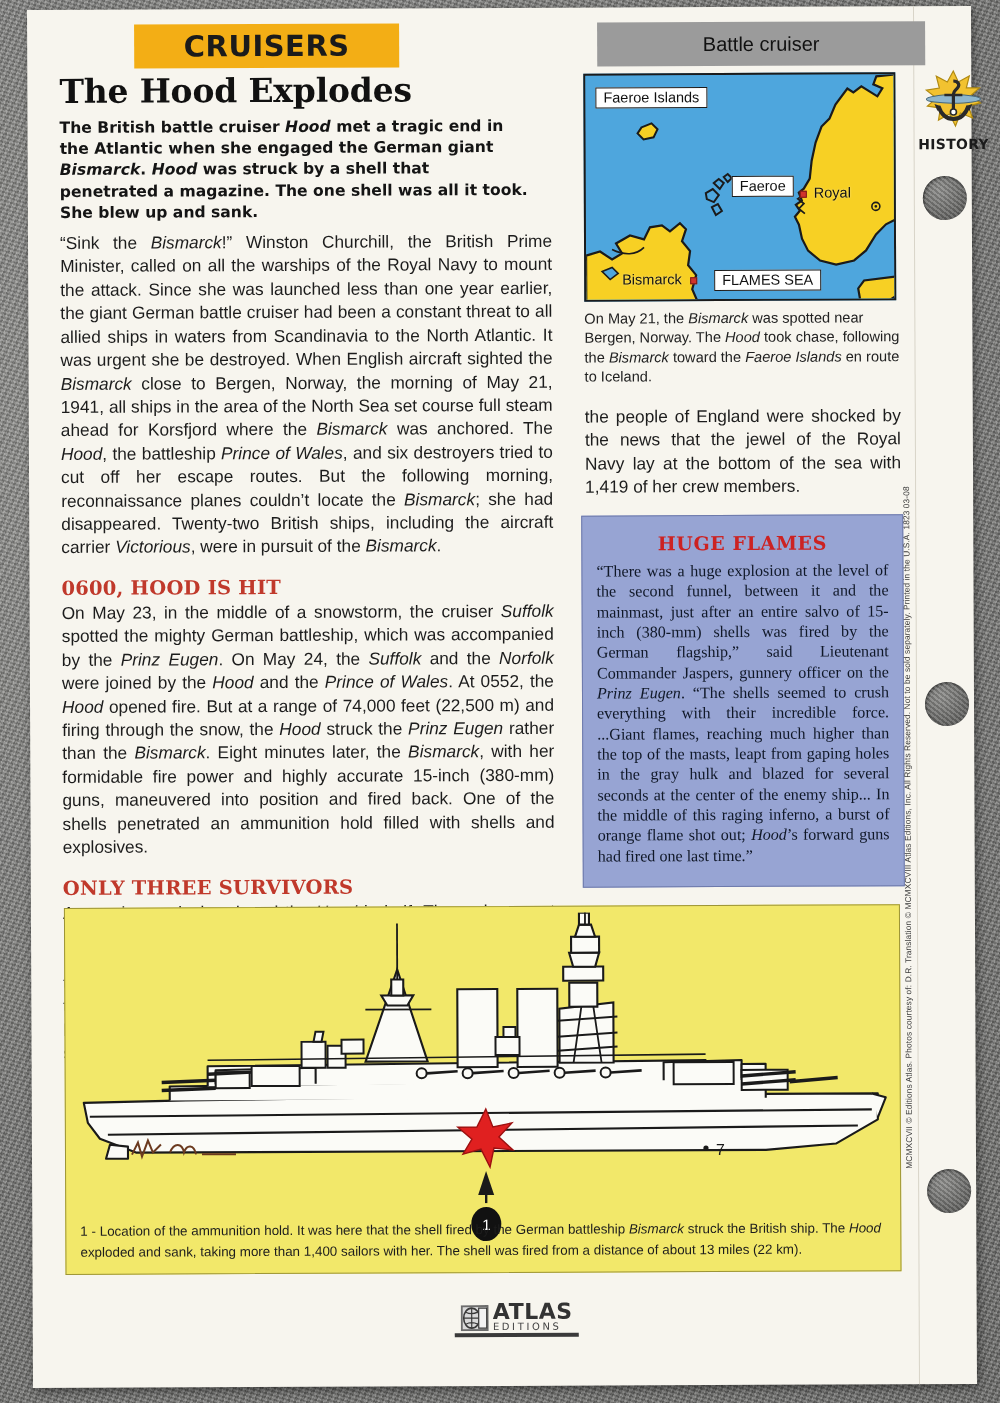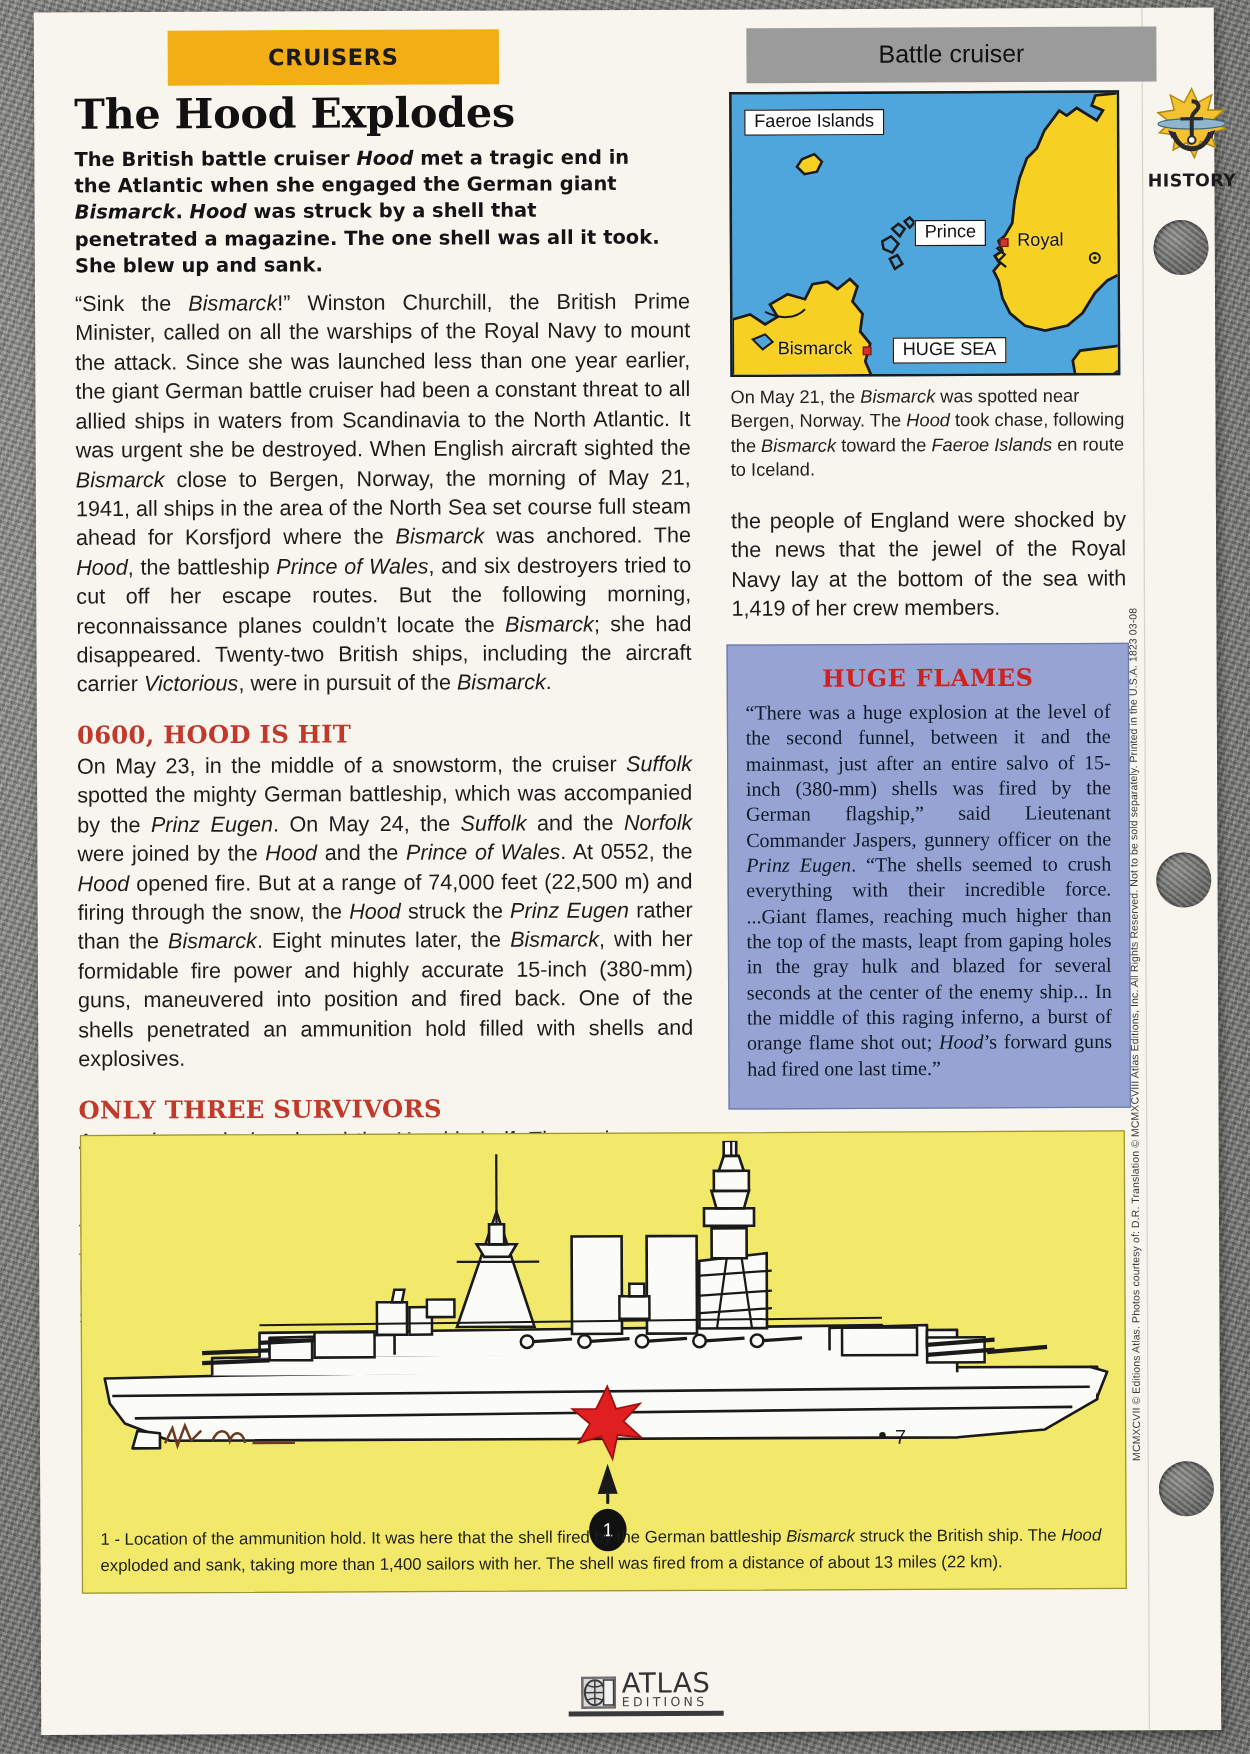--- a/index.html
+++ b/index.html
@@ -53,21 +53,21 @@
   #punch3 { top: 1163px; }
 
   
   .hdr-yellow {
     position: absolute; left: 107px; top: 15px;
     width: 265px; height: 44px;
     background: #f3ae15;
     display: flex; align-items: center; justify-content: center;
   }
   .hdr-yellow span {
-    font-weight: 800; font-size: 18px; letter-spacing: .5px;
+    font-weight: 800; font-size: 29px; letter-spacing: .5px;
     color: #1b1b1b;
     font-family: "DejaVu Sans", sans-serif;
   }
   .flag-block {
     position: absolute; left: 386px; top: 15px;
     width: 175px; height: 44px;
     display: flex; align-items: center; gap: 11px;
   }
   .uk-flag { width: 56px; height: 33px; display:block; flex:none; }
   .flag-txt { line-height: 1.05; }
@@ -175,21 +175,21 @@
     position: absolute; left: 14px; right: 14px; bottom: 10px;
     font-size: 13.4px; line-height: 1.55; color: #1d1d1d;
   }
   .illo-cap i { font-style: italic; }
   .ship-svg { position: absolute; left: 0; top: 6px; width: 836px; height: 290px; }
 
   
   .atlas { position: absolute; left: 422px; top: 1294px; width: 124px; text-align: center; }
   .atlas-row { display: flex; align-items: flex-end; gap: 4px; justify-content: center; }
   .atlas-txt { line-height: .92; text-align: left; }
-  .atlas-txt .a1 { font-family: "DejaVu Sans", sans-serif; font-weight: 400; font-size: 22px; color: #333; letter-spacing: .5px; margin-top: 36px; }
+  .atlas-txt .a1 { font-family: "DejaVu Sans", sans-serif; font-weight: 700; font-size: 22px; color: #333; letter-spacing: .5px; }
   .atlas-txt .a2 { font-family: "DejaVu Sans", sans-serif; font-weight: 400; font-size: 10px; color: #444; letter-spacing: 2.6px; }
   .atlas-rule { height: 4px; background: #3a3a3a; margin-top: 2px; }
 </style>
 </head>
 <body>
 
 <div id="card">
 
   <div class="punch-strip">
     <div class="punch" id="punch1"></div>
@@ -257,22 +257,22 @@
         <path d="M218,120 l-6,4 l6,5 l-5,5 l6,5" fill="none" stroke="#1b1b1b" stroke-width="1.8"></path>
 
         <circle cx="290" cy="132" r="4" fill="none" stroke="#1b1b1b" stroke-width="1.6"></circle>
         <circle cx="290" cy="132" r="1.4" fill="#1b1b1b"></circle>
       </svg>
 
       <div class="map-dot" style="left:214px; top:116px;"></div>
       <div class="map-dot" style="left:104px; top:202px;"></div>
 
       <div class="map-label" style="left:10px; top:12px;">Faeroe Islands</div>
-      <div class="map-label" style="left:146px; top:101px;">Prince</div>
-      <div class="map-label" style="left:128px; top:195px;">HUGE SEA</div>
+      <div class="map-label" style="left:146px; top:101px;">Faeroe</div>
+      <div class="map-label" style="left:128px; top:195px;">FLAMES SEA</div>
 
       <div class="map-city" style="left:228px; top:110px;">Royal</div>
       <div class="map-city" style="left:36px; top:196px;">Bismarck</div>
     </div>
   </div>
 
   <div class="map-cap">On May 21, the <i>Bismarck</i> was spotted near Bergen, Norway. The <i>Hood</i> took chase, following the <i>Bismarck</i> toward the <i>Faeroe Islands</i> en route to Iceland.</div>
 
   <div class="right-cont">the people of England were shocked by the news that the jewel of the Royal Navy lay at the bottom of the sea with 1,419 of her crew members.</div>
 

